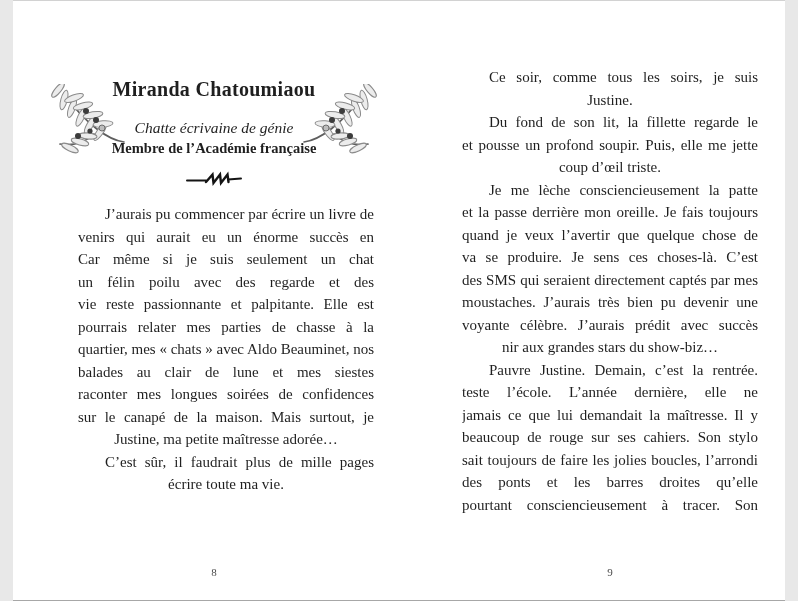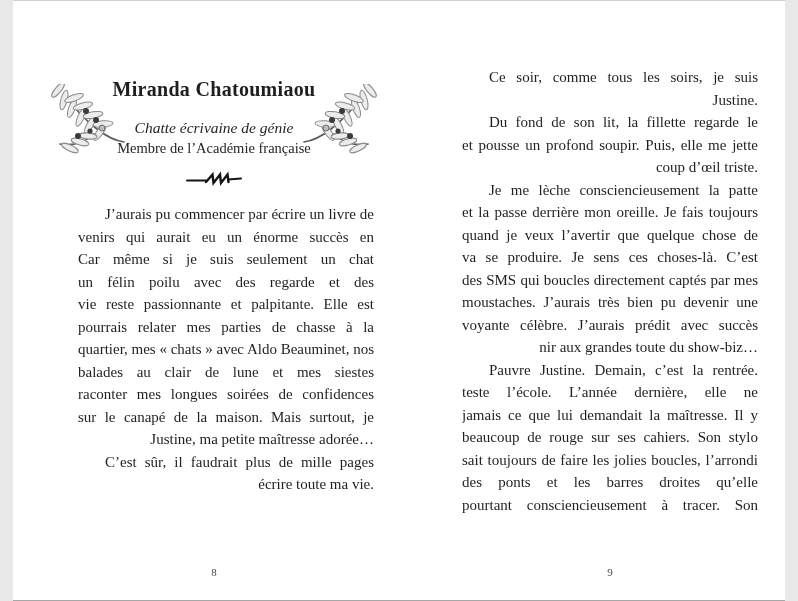--- a/index.html
+++ b/index.html
@@ -14,31 +14,31 @@
 
   .page{position:absolute;top:0;height:601px;width:296px;}
   .page.left{left:53px;}
   .page.right{left:449px;}
 
   .hdr-title{position:absolute;left:0;top:78px;width:296px;text-align:center;
     font-size:20px;font-weight:bold;letter-spacing:.3px;}
   .hdr-sub{position:absolute;left:0;top:119px;width:296px;text-align:center;
     font-size:15.5px;font-style:italic;}
   .hdr-aff{position:absolute;left:0;top:140px;width:296px;text-align:center;
-    font-size:14.5px;font-weight:normal;}
+    font-size:14.5px;font-weight:bold;}
   .squiggle-wrap{position:absolute;left:0;top:171px;width:296px;text-align:center;}
 
   .branch{position:absolute;width:75px;height:82px;}
   .branch.l{left:-16px;top:84px;}
   .branch.r{left:237px;top:84px;transform:scaleX(-1);}
 
   .body-text{position:absolute;width:296px;font-size:15px;}
   .page.left  .body-text{left:12px;top:203px;}
   .page.right .body-text{left:0;top:66px;}
-  .line{height:22.5px;line-height:22.5px;text-align:right;overflow:hidden;}
+  .line{height:22.5px;line-height:22.5px;text-align:center;overflow:hidden;}
   .line.just{text-align:justify;text-align-last:justify;}
   .line.indent{text-indent:27px;}
 
   .pagenum{position:absolute;left:0;top:566px;width:296px;text-align:center;
     font-size:11px;color:#4b4b4b;}
 </style>
 </head>
 <body>
 
 <div class="screen">
@@ -145,24 +145,24 @@
     <div class="body-text">
         <div class="line indent just">Ce soir, comme tous les soirs, je suis installée</div>
         <div class="line">Justine.</div>
         <div class="line indent just">Du fond de son lit, la fillette regarde le oreille</div>
         <div class="line just">et pousse un profond soupir. Puis, elle me jette un</div>
         <div class="line">coup d’œil triste.</div>
         <div class="line indent just">Je me lèche consciencieusement la patte gauche</div>
         <div class="line just">et la passe derrière mon oreille. Je fais toujours ça</div>
         <div class="line just">quand je veux l’avertir que quelque chose de bien</div>
         <div class="line just">va se produire. Je sens ces choses-là. C’est comme</div>
-        <div class="line just">des SMS qui boucles directement captés par mes</div>
+        <div class="line just">des SMS qui seraient directement captés par mes</div>
         <div class="line just">moustaches. J’aurais très bien pu devenir une</div>
         <div class="line just">voyante célèbre. J’aurais prédit avec succès l’ave-</div>
-        <div class="line">nir aux grandes toute du show-biz…</div>
+        <div class="line">nir aux grandes stars du show-biz…</div>
         <div class="line indent just">Pauvre Justine. Demain, c’est la rentrée. Elle dé-</div>
         <div class="line just">teste l’école. L’année dernière, elle ne comprenait</div>
         <div class="line just">jamais ce que lui demandait la maîtresse. Il y avait</div>
         <div class="line just">beaucoup de rouge sur ses cahiers. Son stylo refu-</div>
         <div class="line just">sait toujours de faire les jolies boucles, l’arrondi</div>
         <div class="line just">des ponts et les barres droites qu’elle s’appliquait</div>
         <div class="line just">pourtant consciencieusement à tracer. Son écriture,</div>
       </div>
     <div class="pagenum">9</div>
   </div>

